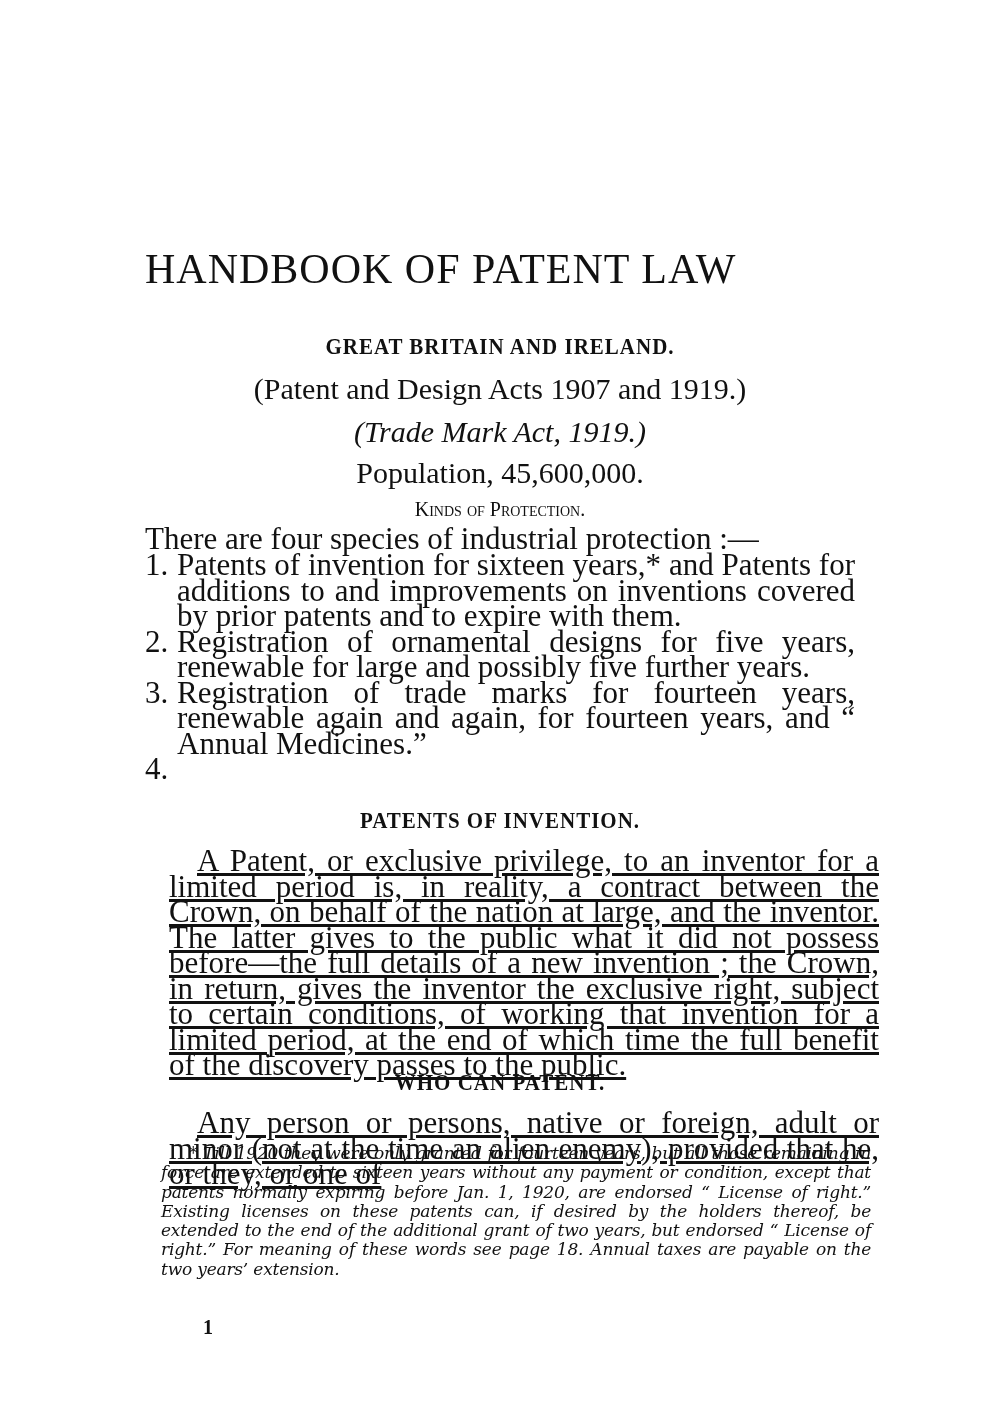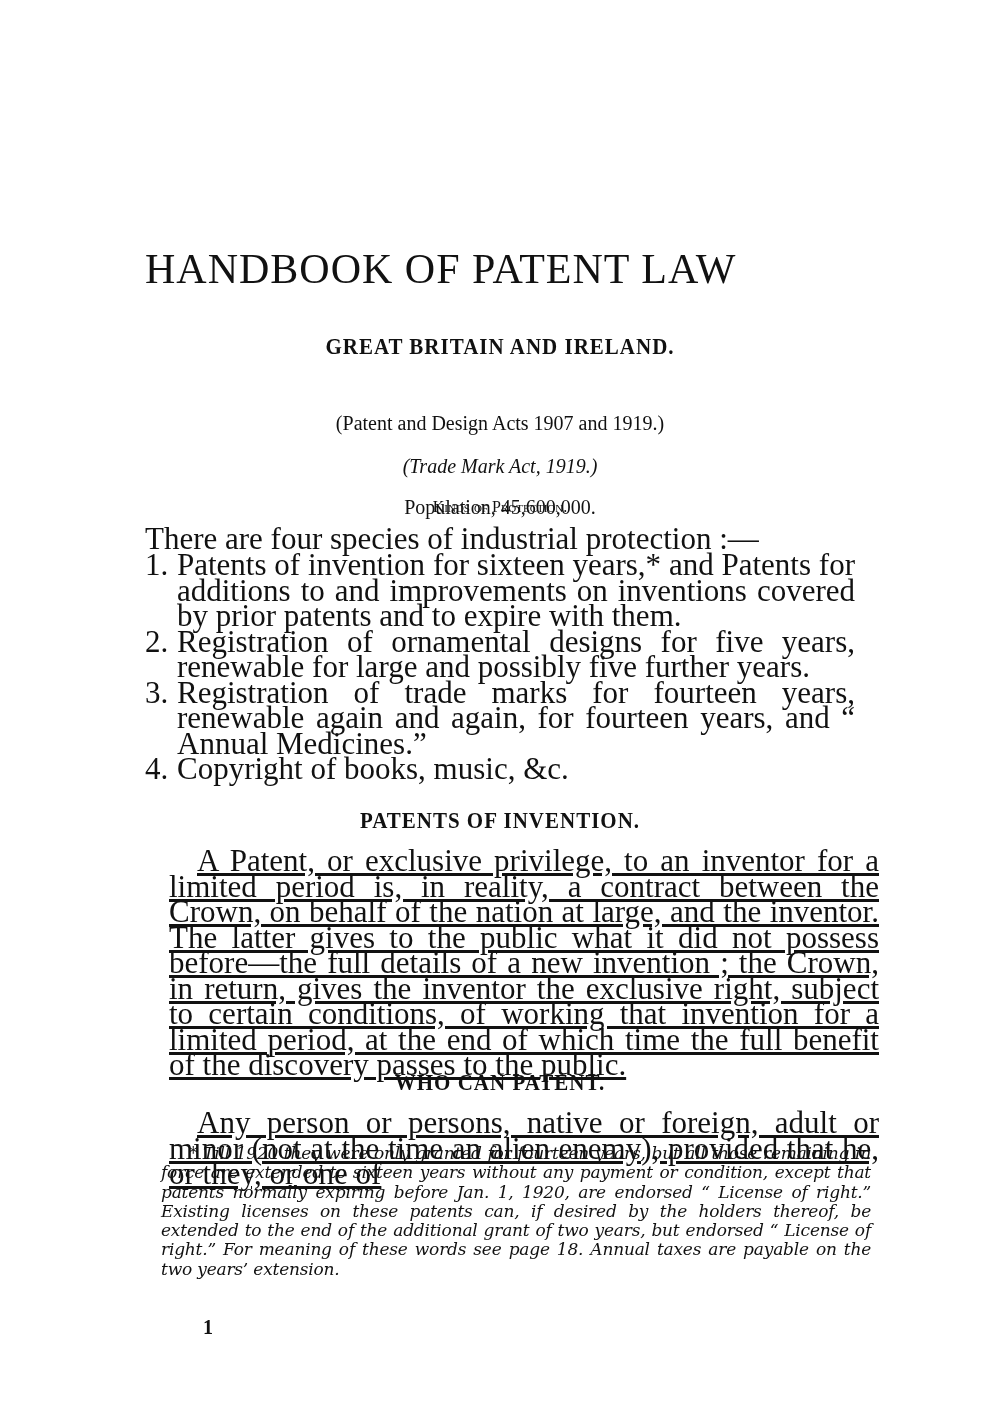--- a/index.html
+++ b/index.html
@@ -39,25 +39,24 @@
       text-align: center;
       margin: 0;
     }
     .bold-head {
       font-weight: bold;
       font-size: 21px;
       letter-spacing: 1px;
       transform: scaleY(1.08);
     }
     .sub {
-      font-size: 20px;
-      margin-top: 40px;
+      font-size: 30px;
     }
     .smallcaps {
-      font-size: 16px;
+      font-size: 20px;
       font-variant: small-caps;
     }
     .body-text {
       font-size: 31px;
       line-height: 25.5px;
     }
     .intro {
       position: absolute;
       top: 526px;
       left: 0;
@@ -143,21 +142,20 @@
     <li>
       <span class="num">2.</span>
       <span>Registration of ornamental designs for five years, renewable for large and possibly five further years.</span>
     </li>
     <li>
       <span class="num">3.</span>
       <span>Registration of trade marks for fourteen years, renewable again and again, for fourteen years, and “ Annual Medicines.”</span>
     </li>
     <li>
       <span class="num">4.</span>
-      <span>Copyright of books, music, &amp;c.</span>
     </li>
   </ol>
 
   <p class="center bold-head" style="top:808px;">PATENTS OF INVENTION.</p>
 
   <p class="para body-text" style="top:840px;">A Patent, or exclusive privilege, to an inventor for a limited period is, in reality, a contract between the Crown, on behalf of the nation at large, and the inventor. The latter gives to the public what it did not possess before—the full details of a new invention ; the Crown, in return, gives the inventor the exclusive right, subject to certain conditions, of working that invention for a limited period, at the end of which time the full benefit of the discovery passes to the public.</p>
 
   <p class="center bold-head" style="top:1070px;">WHO CAN PATENT.</p>
 
   <p class="para body-text" style="top:1102px;">Any person or persons, native or foreign, adult or minor (not at the time an alien enemy), provided that he, or they, or one of</p>

